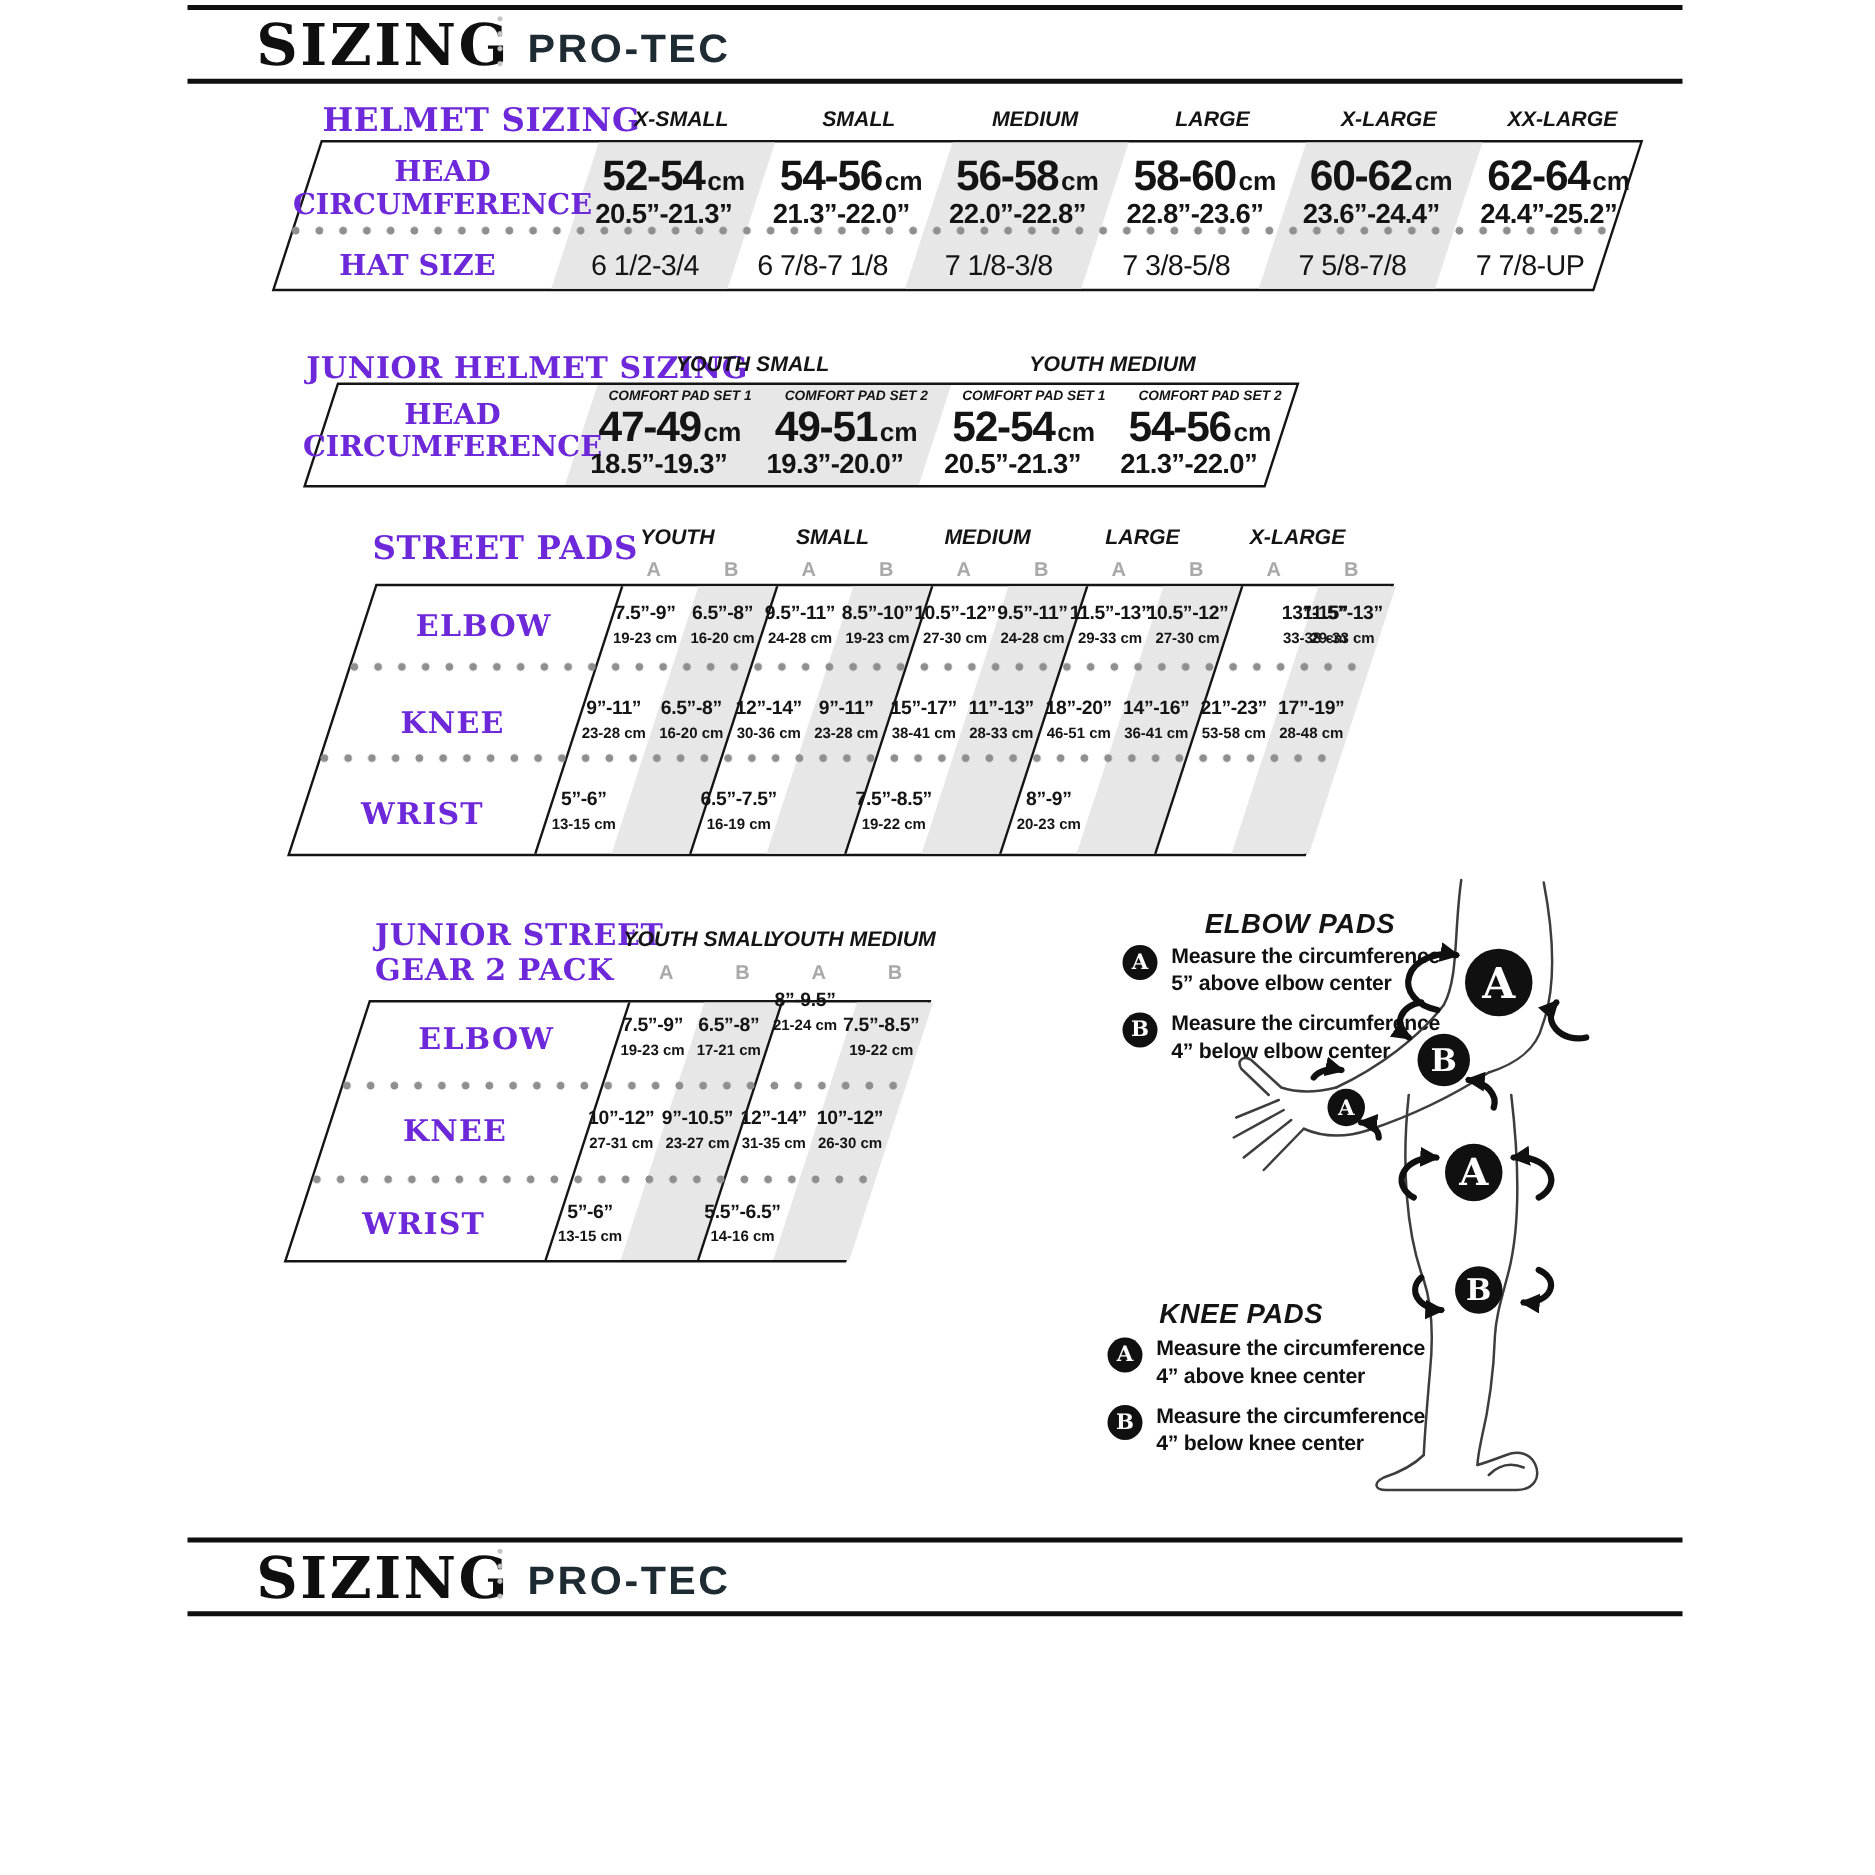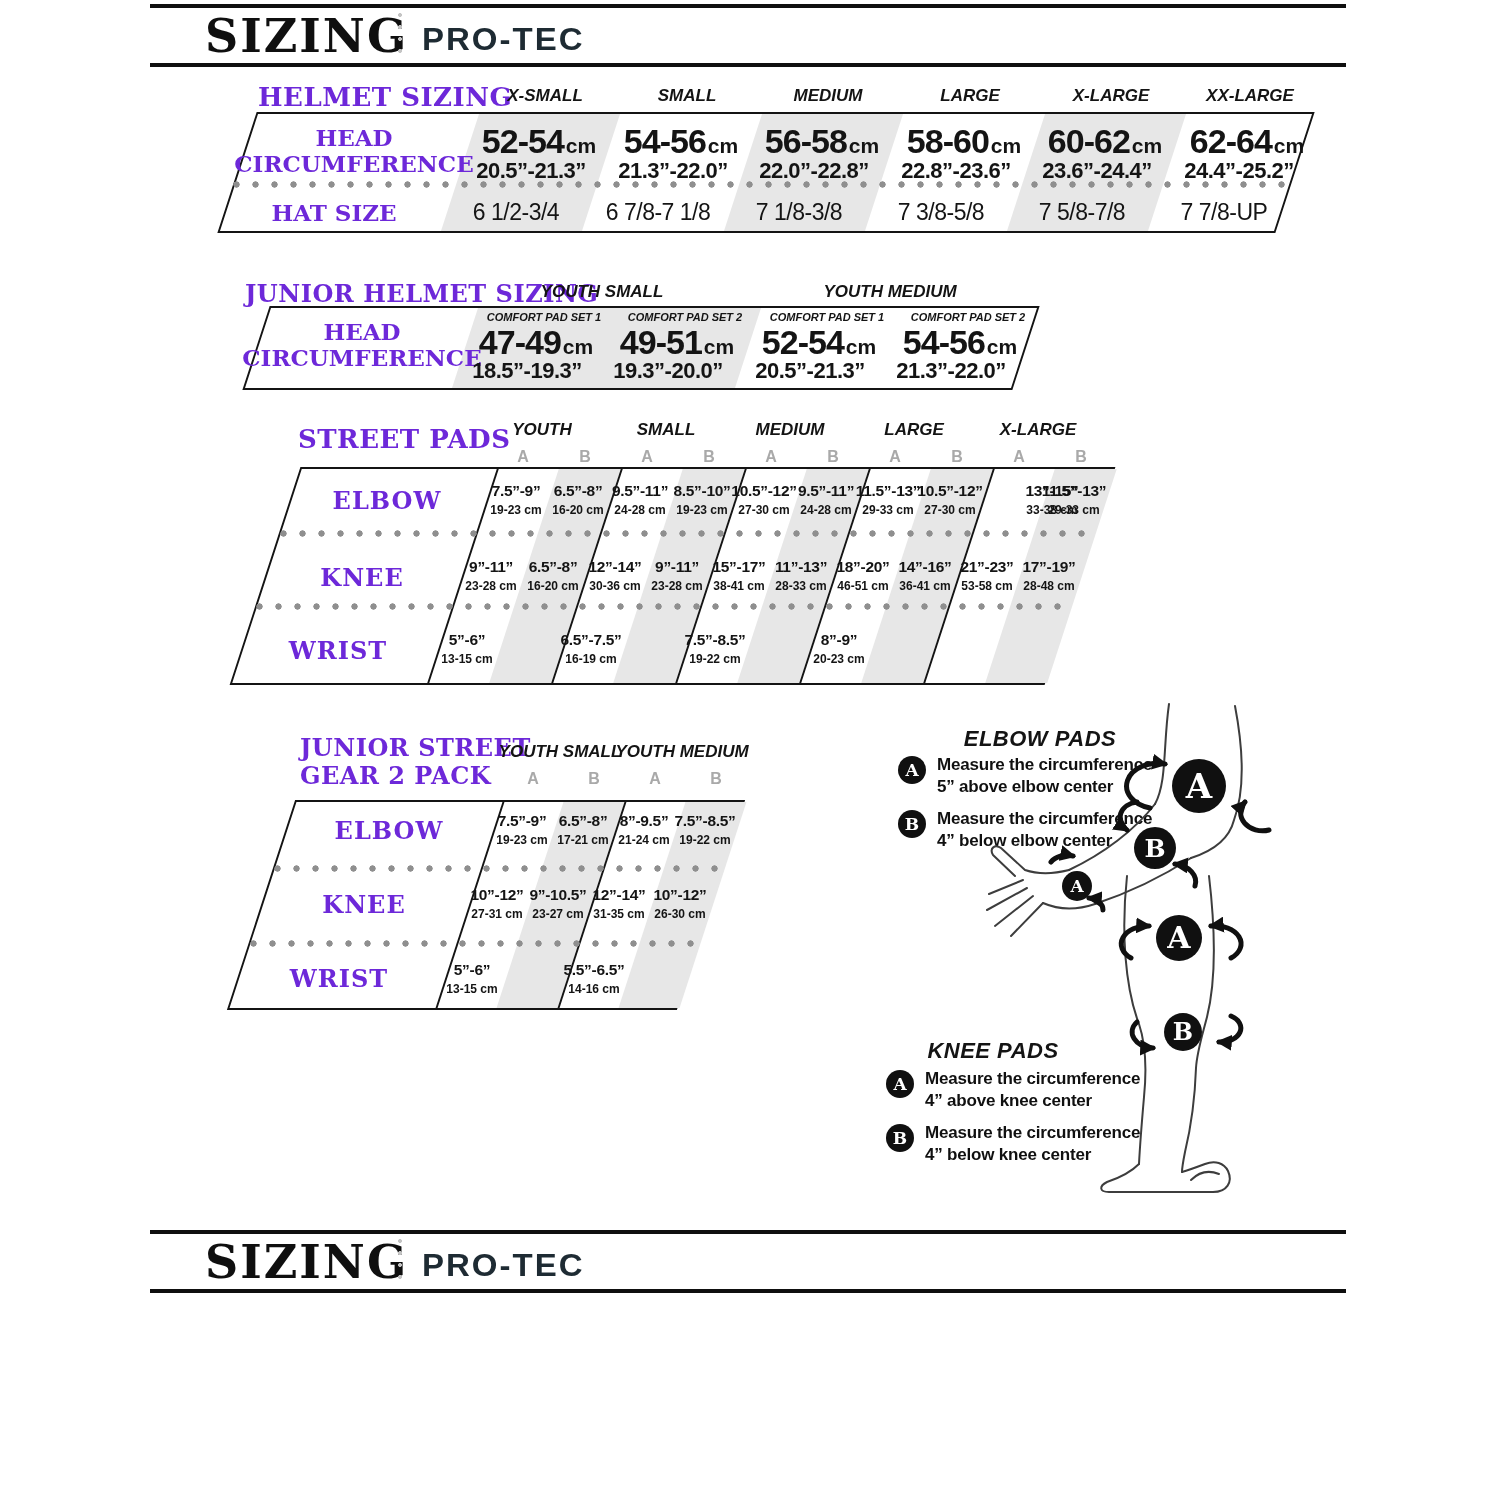--- a/index.html
+++ b/index.html
@@ -278,21 +278,21 @@
   <div class="cc slab rowlab" style="left:339px;top:964px">WRIST</div>
 
   <div class="cc" style="left:522px;top:812px">
       <div class="pin">7.5”-9”</div>
       <div class="pcm">19-23 cm</div>
     </div>
   <div class="cc" style="left:583px;top:812px">
       <div class="pin">6.5”-8”</div>
       <div class="pcm">17-21 cm</div>
     </div>
-  <div class="cc" style="left:644px;top:812px">
+  <div class="cc" style="left:644px;top:792px">
       <div class="pin">8”-9.5”</div>
       <div class="pcm">21-24 cm</div>
     </div>
   <div class="cc" style="left:705px;top:812px">
       <div class="pin">7.5”-8.5”</div>
       <div class="pcm">19-22 cm</div>
     </div>
 
   <div class="dotrow" style="left:274px;top:865px;width:448px"></div>
 

